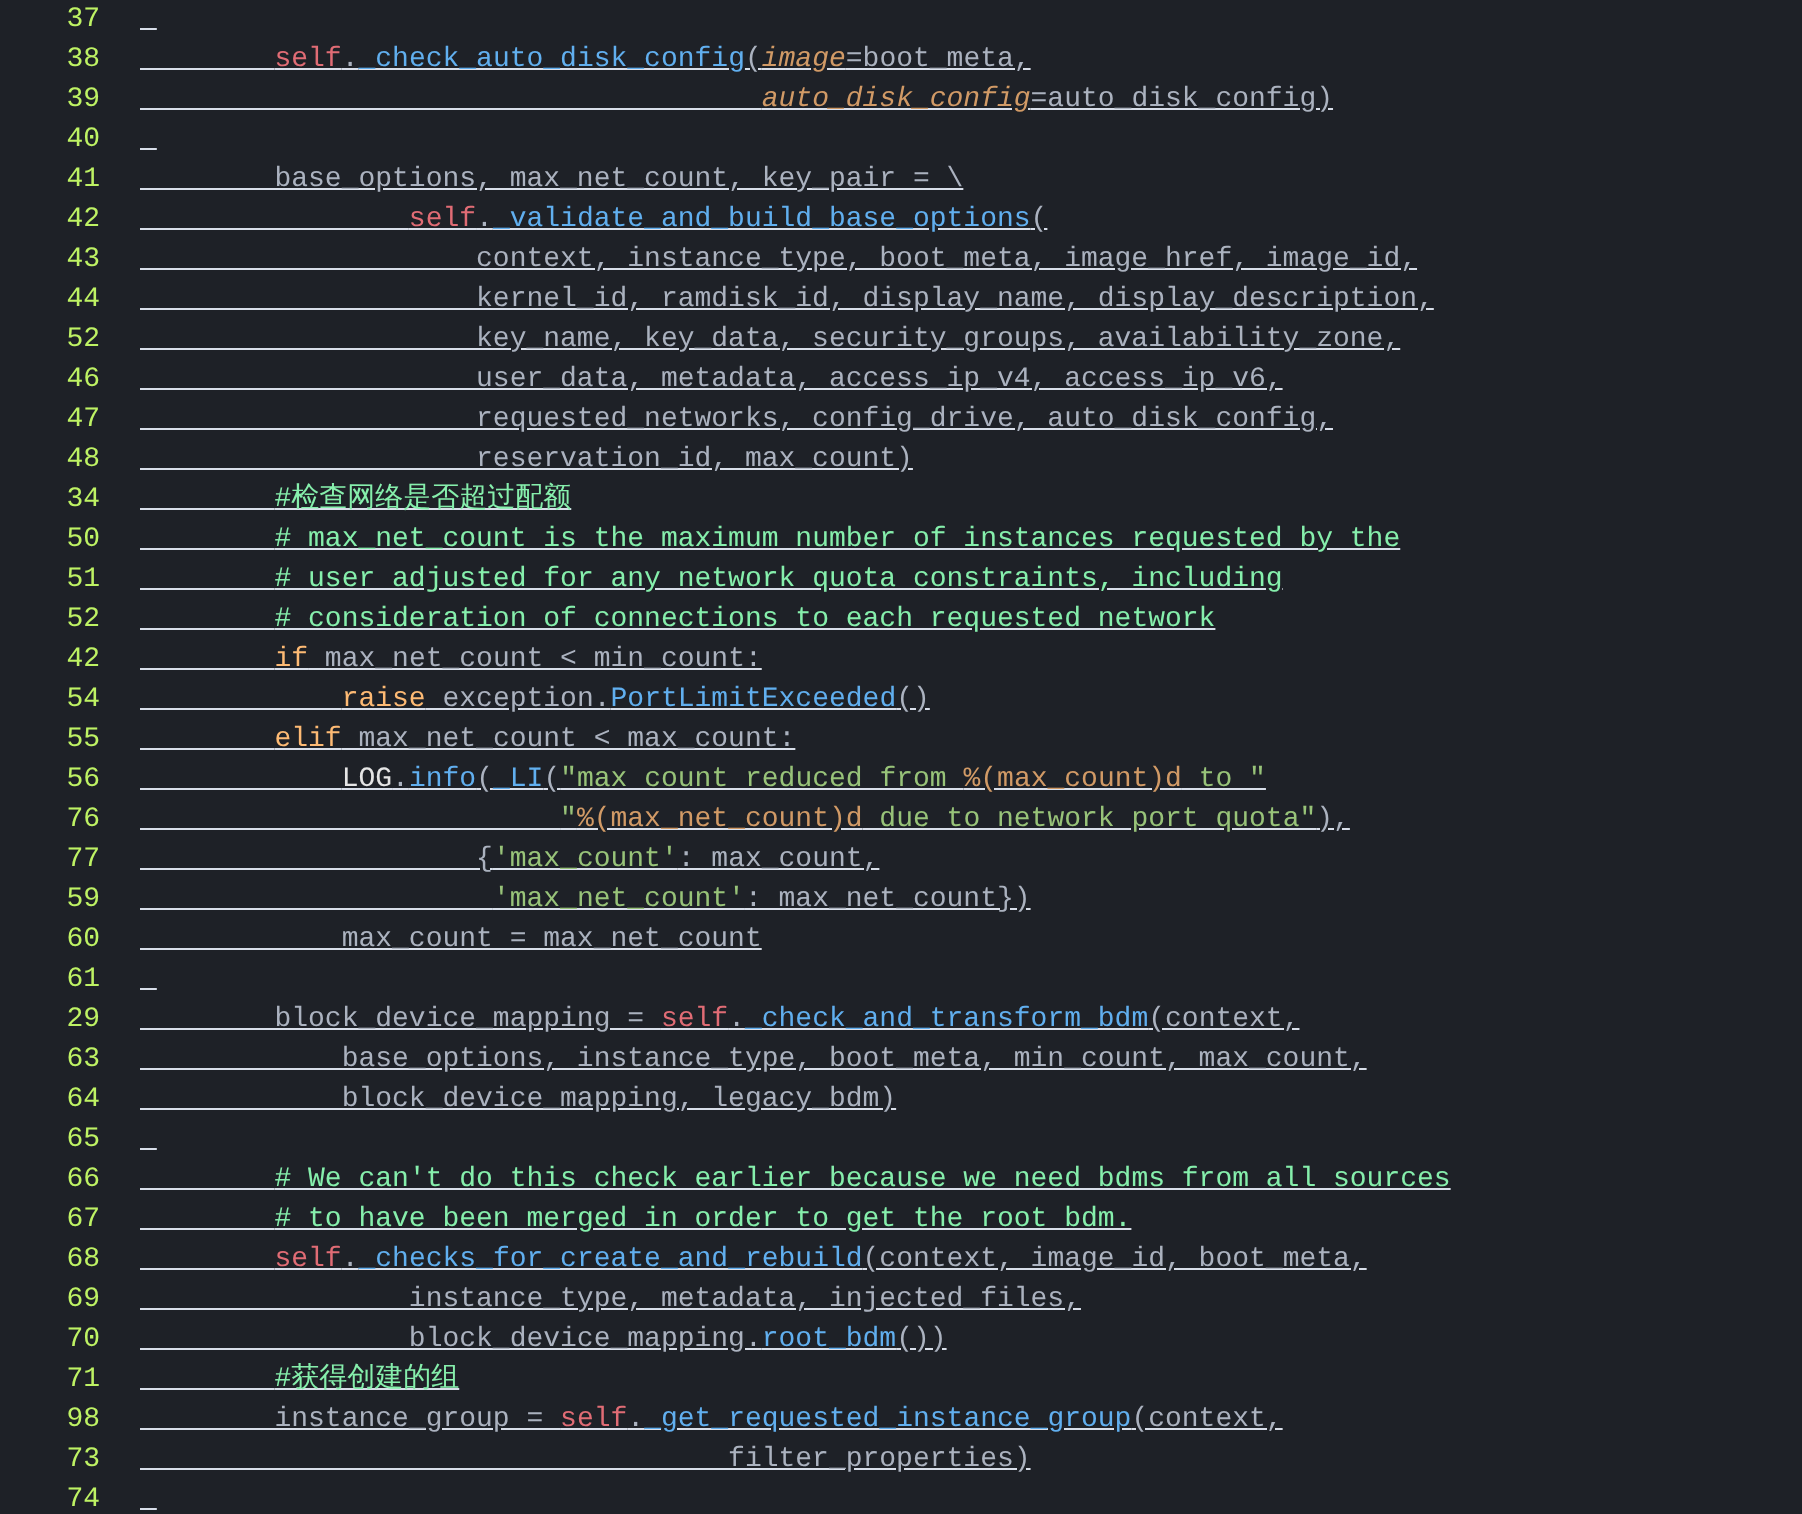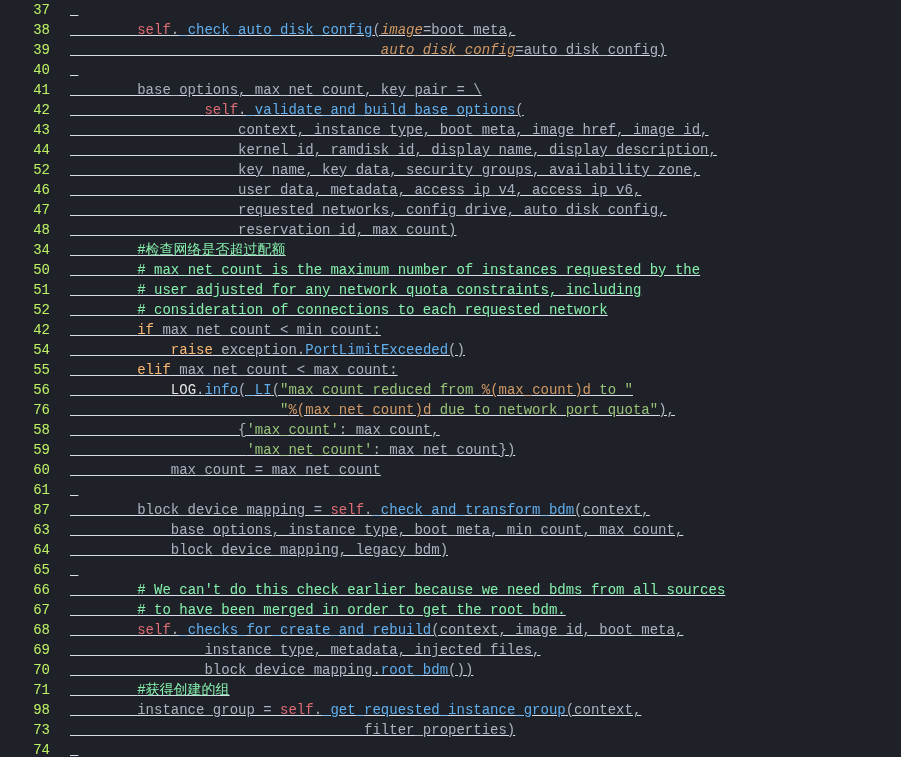--- a/index.html
+++ b/index.html
@@ -54,25 +54,25 @@
     <div>48</div>
     <div>34</div>
     <div>50</div>
     <div>51</div>
     <div>52</div>
     <div>42</div>
     <div>54</div>
     <div>55</div>
     <div>56</div>
     <div>76</div>
-    <div>58</div>
+    <div>77</div>
     <div>59</div>
     <div>60</div>
     <div>61</div>
-    <div>87</div>
+    <div>29</div>
     <div>63</div>
     <div>64</div>
     <div>65</div>
     <div>66</div>
     <div>67</div>
     <div>68</div>
     <div>69</div>
     <div>70</div>
     <div>71</div>
     <div>98</div>

